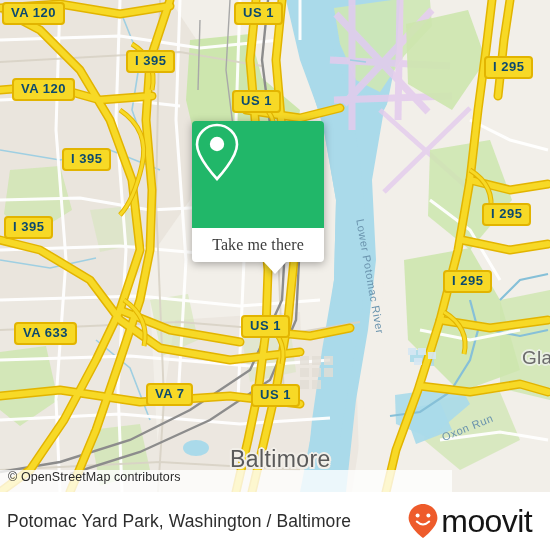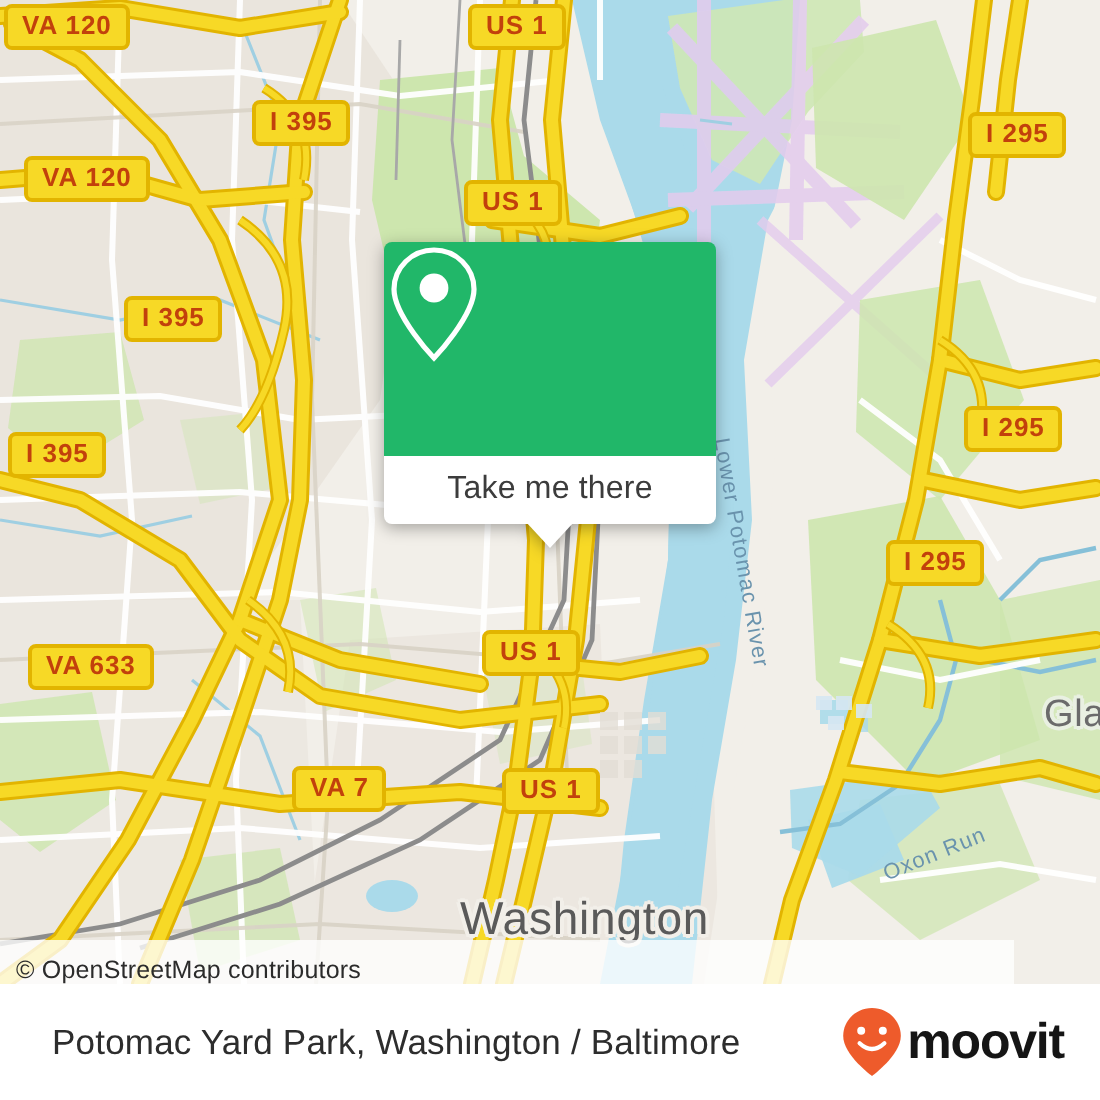--- a/index.html
+++ b/index.html
@@ -32,44 +32,45 @@
   .water-label{
     font-size:11px;color:#6a93ad;letter-spacing:.6px;
   }
 
   
   .shield{
     position:absolute;
     background:#f7d926;
     border:2px solid #e2b400;
     border-radius:4px;
-    color:#c2410c;
+    color:#0c4a6e;
     font-size:13px;
     font-weight:bold;
     letter-spacing:.5px;
     padding:2px 7px 3px 7px;
     line-height:14px;
     white-space:nowrap;
     box-sizing:border-box;
   }
 
   
   #attribution{
-    position:absolute;left:0;bottom:0;width:507px;height:22px;
+    position:absolute;left:0;bottom:0;width:452px;height:22px;
     background:rgba(255,255,255,.78);
-    display:flex;align-items:flex-end;
+    display:flex;align-items:flex-start;
   }
   #attribution span{
     font-size:12.5px;color:#2b2b2b;padding-left:8px;letter-spacing:.1px;
   }
 
   
   #popup{
-    position:absolute;left:192px;top:121px;width:166px;
+    position:absolute;left:192px;top:121px;width:132px;
     filter:drop-shadow(0 2px 4px rgba(0,0,0,.32));
+    font-family:Liberation Serif, serif;
   }
   #popup-top{
     background:#21b769;height:107px;border-radius:4px 4px 0 0;
     display:flex;align-items:center;justify-content:center;
   }
   #popup-bottom{
     background:#ffffff;height:34px;border-radius:0 0 4px 4px;
     display:flex;align-items:center;justify-content:center;
   }
   #popup-label{
@@ -83,30 +84,30 @@
     border-top:13px solid #ffffff;
   }
 
   
   #footer{
     position:absolute;left:0;bottom:0;width:550px;height:58px;
     background:#ffffff;display:flex;align-items:center;
     box-sizing:border-box;
   }
   #footer-title{
-    font-size:17.5px;color:#2d2d2d;padding-left:26px;letter-spacing:.1px;
+    font-size:17.5px;color:#2d2d2d;padding-left:7px;letter-spacing:.1px;
     white-space:nowrap;
   }
   #brand{
     position:absolute;right:18px;top:50%;transform:translateY(-50%);
     display:flex;align-items:center;
   }
   #brand-word{
-    font-size:25px;color:#151515;letter-spacing:-.6px;
-    font-weight:bold;margin-left:2px;line-height:29px;
+    font-size:32px;color:#151515;letter-spacing:-.6px;
+    font-weight:normal;margin-left:2px;line-height:29px;
   }
 </style>
 </head>
 <body>
 
 <div id="app">
 
   <div id="map">
     <svg width="550" height="492" viewBox="0 0 550 492">
 
@@ -311,21 +312,21 @@
         <div class="shield" style="left: 482px; top: 203px;">I 295</div>
         <div class="shield" style="left: 443px; top: 270px;">I 295</div>
         <div class="shield" style="left: 4px; top: 216px;">I 395</div>
         <div class="shield" style="left: 14px; top: 322px;">VA 633</div>
         <div class="shield" style="left: 241px; top: 315px;">US 1</div>
         <div class="shield" style="left: 119px; top: 383px; margin-left: 27px;">VA 7</div>
         <div class="shield" style="left: 251px; top: 384px;">US 1</div>
       </div>
 
     <div>
-        <div class="maplabel city-label" style="left: 230px; top: 446px;">Washington</div>
+        <div class="maplabel city-label" style="left: 230px; top: 446px;">Baltimore</div>
         <div class="maplabel town-label" style="left: 522px; top: 347px;">Glas</div>
       </div>
 
     <div>
         <div class="maplabel water-label" style="left: 366px; top: 218px; transform: rotate(80deg); transform-origin: left top;">Lower Potomac River</div>
         <div class="maplabel water-label" style="left: 440px; top: 432px; transform: rotate(-22deg); transform-origin: left top;">Oxon Run</div>
       </div>
 
     <div id="attribution">
       <span>© OpenStreetMap contributors</span>

